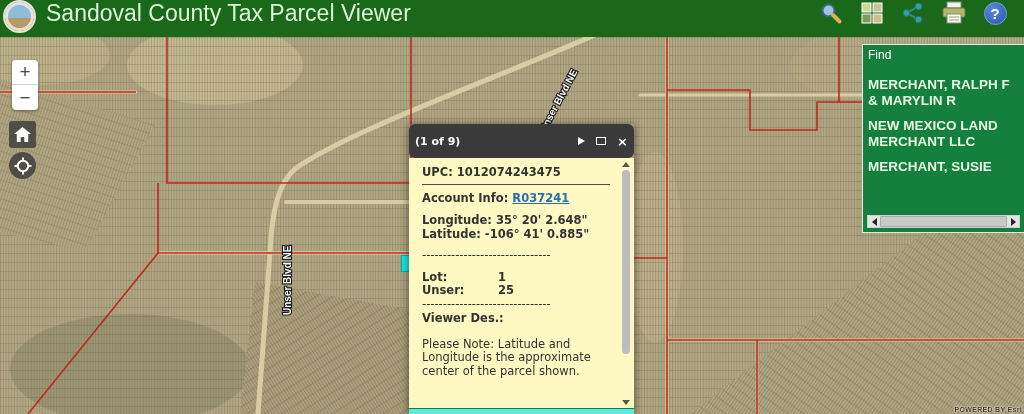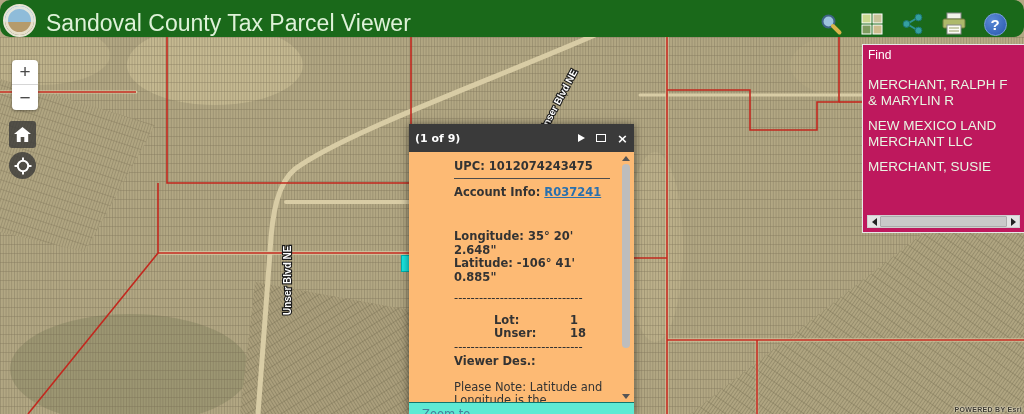--- a/index.html
+++ b/index.html
@@ -1,20 +1,20 @@
 <!DOCTYPE html>
 <html><head>
 <meta charset="utf-8">
 <style>
   * { margin:0; padding:0; box-sizing:border-box; }
   html,body { width:1024px; height:414px; overflow:hidden; font-family:"Liberation Sans", sans-serif; }
   #app { position:relative; width:1024px; height:414px; background:#b2a783; overflow:hidden; }
 
   
-  #header { position:absolute; top:0; left:0; width:1024px; height:37px; background:#1a691a; display:flex; align-items:flex-end; z-index:20;border-radius:10px; }
+  #header { position:absolute; top:0; left:0; width:1024px; height:37px; background:#1a691a; display:flex; align-items:flex-start; z-index:20; }
   #logo { width:33px; height:33px; border-radius:50%; margin-left:3px; border:2px solid #e8e4d4; overflow:hidden; position:relative; background:#9ec7e0; flex:none; }
   #logo .sky { position:absolute; top:0; left:0; right:0; height:55%; background:#8fbcd9; }
   #logo .land { position:absolute; bottom:0; left:0; right:0; height:45%; background:#b59b6b; }
   #logo .ring { position:absolute; inset:0; border-radius:50%; border:3px solid rgba(240,236,220,.85); }
   #title { color:#def2d8; font-size:23px; margin-left:10px; white-space:nowrap; }
   #hicons { margin-left:auto; margin-right:16px; display:flex; align-items:center; gap:15px; }
   .hbtn { width:26px; height:26px; display:flex; align-items:center; justify-content:center; cursor:pointer; }
   #help-btn { width:23px; height:23px; border-radius:50%; background:radial-gradient(circle at 35% 30%, #5b8ad6, #2856ae); border:1px solid #7aa0dc; color:#fff; font-weight:bold; font-size:15px; display:flex; align-items:center; justify-content:center; }
 
   
@@ -23,50 +23,50 @@
 
   
   #zoombox { position:absolute; left:12px; top:60px; width:26px; background:#fff; border-radius:4px; box-shadow:0 1px 3px rgba(0,0,0,.4); z-index:8; overflow:hidden; }
   .zbtn { width:26px; height:25px; display:flex; align-items:center; justify-content:center; font-size:19px; color:#4a4a4a; cursor:pointer; }
   #zoom-in { border-bottom:1px solid #d6d6d6; }
   #home-btn { position:absolute; left:9px; top:121px; width:27px; height:27px; background:rgba(55,55,55,.78); border-radius:3px; display:flex; align-items:center; justify-content:center; cursor:pointer; z-index:8; }
   #locate-btn { position:absolute; left:9px; top:152px; width:27px; height:27px; background:rgba(55,55,55,.78); border-radius:50%; display:flex; align-items:center; justify-content:center; cursor:pointer; z-index:8; }
 
   
   #popup { position:absolute; left:409px; top:124px; width:225px; height:290px; z-index:10; box-shadow:0 1px 8px rgba(0,0,0,.55); font-family:"DejaVu Sans", sans-serif; }
-  #popup-titlebar { height:28px; background:#3a3a3a; color:#fff; display:flex; align-items:center; padding:0 6px; font-size:11px; font-weight:bold; }
+  #popup-titlebar { height:34px; background:#3a3a3a; color:#fff; display:flex; align-items:center; padding:0 6px; font-size:11px; font-weight:bold;border-radius:6px; }
   #popup-title { flex:1; }
   .ptb-btn { display:flex; align-items:center; justify-content:center; cursor:pointer; margin-left:11px; }
   .tri-next { width:0; height:0; border-style:solid; border-width:4.5px 0 4.5px 7px; border-color:transparent transparent transparent #fff; }
   .max-box { width:10px; height:8px; border:1.5px solid #fff; }
   #popup-close { color:#fff; font-size:13px; font-weight:bold; line-height:1; }
-  #popup-body { position:relative; height:250px; background:#fdba74; overflow:hidden;padding-left:32px; }
+  #popup-body { position:relative; height:250px; background:#fef9c3; overflow:hidden; }
   #popup-content { padding:8px 24px 0 13px; color:#333; font-size:11.5px; line-height:13.5px; font-weight:bold; }
   .p-link { color:#2a70ad; text-decoration:underline; cursor:pointer; }
   .p-hr { border:none; border-top:1px solid #4c4c4c; margin:4px 0 7px; }
   .p-sep { white-space:nowrap; overflow:hidden; margin:8px 0; font-weight:normal; }
-  .p-field { display:grid; grid-template-columns:76px 1fr;margin-left:40px; }
+  .p-field { display:grid; grid-template-columns:76px 1fr; }
   .p-note { font-weight:normal; margin-top:12px; }
   #popup-scrollbar { position:absolute; top:2px; bottom:2px; right:3px; width:10px; }
   .sb-arrow { position:absolute; left:1px; width:8px; height:8px; display:flex; align-items:center; justify-content:center; cursor:pointer; }
   #sb-up { top:0; } #sb-down { bottom:0; }
   #sb-thumb { position:absolute; top:10px; left:1px; width:8px; height:184px; background:#bdbdbd; border-radius:4px; cursor:pointer; }
   #popup-action { height:22px; background:#5eead4; display:flex; align-items:center; padding-left:13px; border-top:1px solid #0f766e; }
   #zoom-to { color:#477e9b; font-size:11.5px; text-decoration:underline; cursor:pointer; font-weight:normal; }
   .tri { width:0; height:0; border-style:solid; }
   .tri-up { border-width:0 4px 5px 4px; border-color:transparent transparent #555 transparent; }
   .tri-down { border-width:5px 4px 0 4px; border-color:#555 transparent transparent transparent; }
   .tri-left { border-width:4px 5px 4px 0; border-color:transparent #222 transparent transparent; }
   .tri-right { border-width:4px 0 4px 5px; border-color:transparent transparent transparent #222; }
 
   
-  #find-panel { position:absolute; left:862px; top:44px; width:162px; height:189px; background:#be185d; border:1px solid #e8e8e8; border-right:none; z-index:10; padding:3px 4px; }
+  #find-panel { position:absolute; left:862px; top:44px; width:162px; height:189px; background:#15803d; border:1px solid #e8e8e8; border-right:none; z-index:10; padding:3px 4px; }
   #find-label { color:#fff; font-size:12px; margin:0 0 2px 1px; }
   #find-input { width:100%; height:18px; border:1px solid #6f6f6f; font-size:13px; font-family:"Liberation Sans",sans-serif; padding:0 3px; color:#000; background:#fff; }
-  #find-results { margin-top:15px; color:#e8f6e3; font-size:13.5px; line-height:16px; }
+  #find-results { margin-top:15px; color:#e8f6e3; font-size:13.5px; line-height:16px;font-weight:bold; }
   .find-item { margin:0 0 9px 1px; cursor:pointer; }
   #find-hscroll { position:absolute; left:4px; right:4px; bottom:4px; height:13px; background:#e3e3e3; border:1px solid #cfcfcf; display:flex; align-items:center; }
   .hs-btn { width:12px; height:100%; display:flex; align-items:center; justify-content:center; cursor:pointer; flex:none; }
   #hs-thumb { flex:1; height:11px; background:#c9c9c9; border:1px solid #ababab; border-radius:1px; cursor:pointer; }
 
   
   #highlight-parcel { position:absolute; left:401px; top:255px; width:10px; height:17px; background:#19e5df; border:1px solid #00b0ad; z-index:5; }
 </style>
 </head>
 <body>
@@ -215,38 +215,38 @@
           <span class="max-box"></span>
         </span>
       <span class="ptb-btn" id="popup-close">×</span>
     </div>
     <div id="popup-body">
       <div id="popup-content">
         <div>
           <span>UPC:</span> <span>1012074243475</span>
         </div>
         <hr class="p-hr">
-        <div style="margin-bottom:31px;">
+        <div style="margin-bottom:9px;">
           <span>Account Info:</span>
           <a class="p-link">R037241</a>
         </div>
         <div>
           <span>Longitude:</span> <span>35° 20' 2.648"</span>
         </div>
         <div>
           <span>Latitude:</span> <span>-106° 41' 0.885"</span>
         </div>
         <div class="p-sep">-------------------------------</div>
         <div class="p-field">
           <span>Lot:</span>
             <span>1</span>
         </div>
         <div class="p-field">
           <span>Unser:</span>
-            <span>18</span>
+            <span>25</span>
         </div>
         <div class="p-sep" style="margin:0 0 1px;">-------------------------------</div>
         <div>Viewer Des.:</div>
         <div class="p-note">Please Note: Latitude and Longitude is the approximate center of the parcel shown.</div>
       </div>
       <div id="popup-scrollbar">
         <div id="sb-up" class="sb-arrow">
             <div class="tri tri-up"></div>
           </div>
         <div id="sb-thumb"></div>

